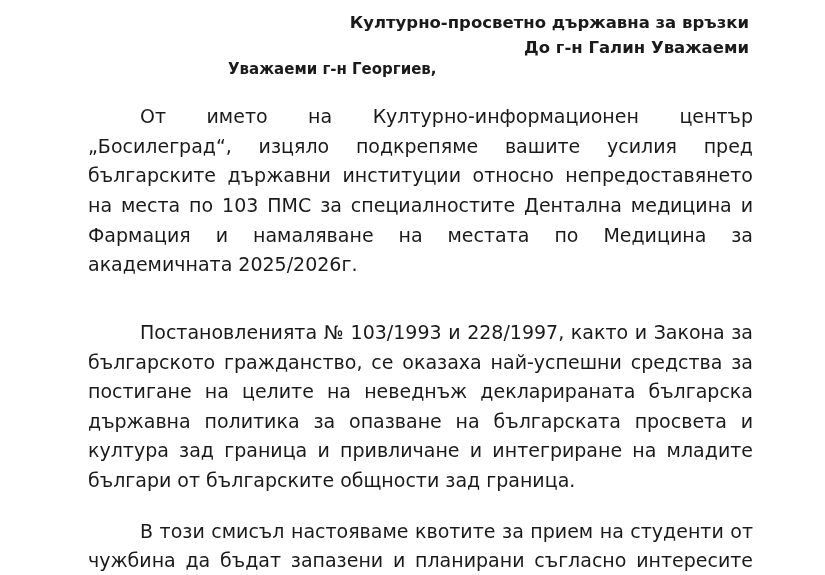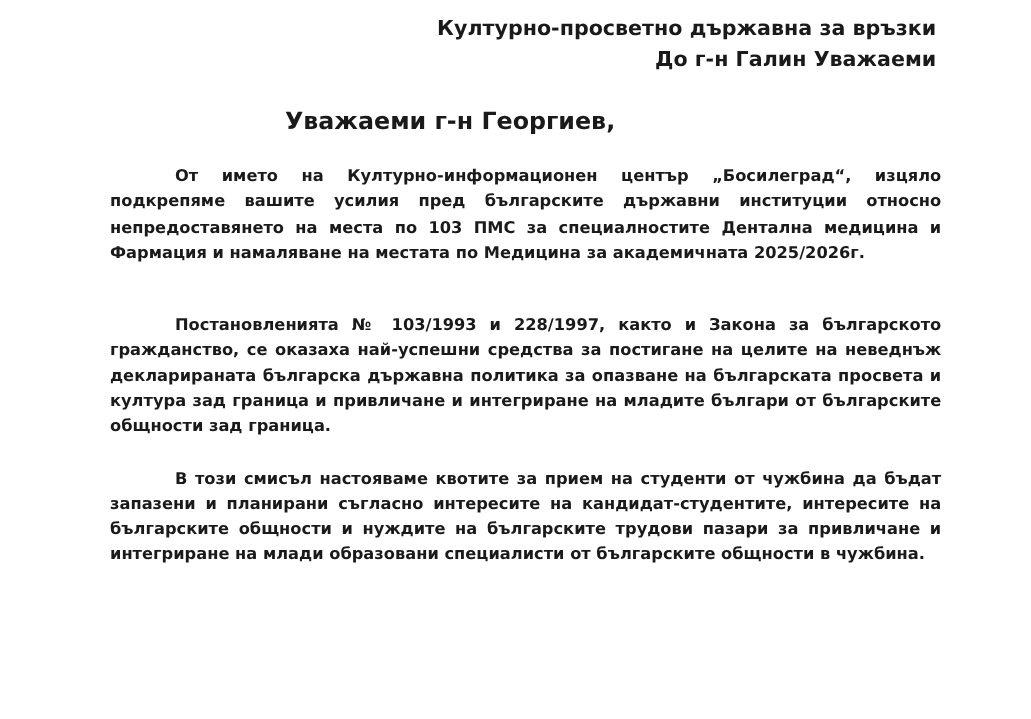--- a/index.html
+++ b/index.html
@@ -30,34 +30,32 @@
   }
   .header-block .org-name {
     font-size: 17px;
     letter-spacing: 0.2px;
   }
   .header-line {
     display: block;
     white-space: nowrap;
   }
   .salutation {
-    margin-top: 26px;
     margin-left: 140px;
     font-weight: bold;
-    font-size: 19px;
+    font-size: 15px;
   }
   .body-par {
     margin-top: 19px;
     text-align: justify;
     text-justify: inter-word;
-    font-size: 13px;
+    font-size: 19px;
     line-height: 1.56;
     text-indent: 52px;
     hyphens: none;
-    font-weight: bold;
   }
   .body-par.p1 { margin-top: 24px; }
   .body-par.p2 { margin-top: 38px; }
   .body-par.p3 { margin-top: 21px; }
 </style>
 </head>
 <body>
 
 <div class="page">
 

